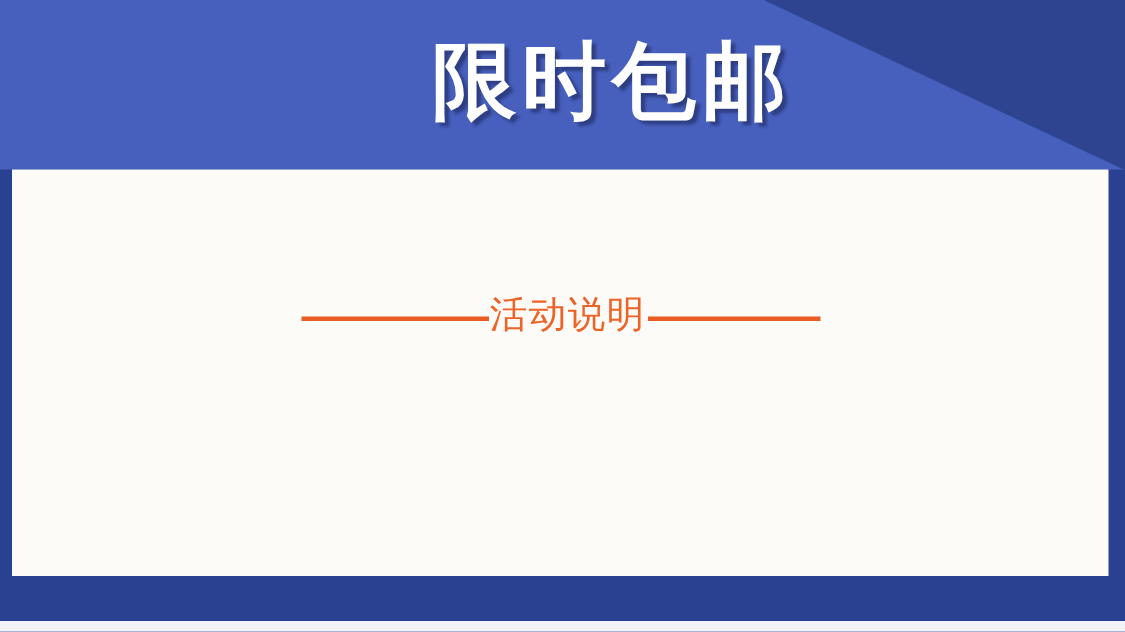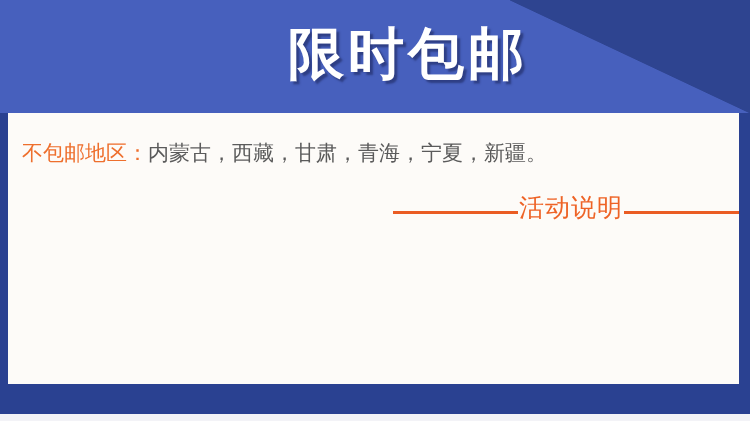--- a/index.html
+++ b/index.html
@@ -85,22 +85,21 @@
 
   
   .divider {
     position: absolute;
     left: 0;
     top: 79px;
     width: 731px;
     height: 40px;
     display: flex;
     align-items: center;
-    justify-content: flex-end;
-    font-family: Liberation Mono, monospace;
+    justify-content: center;
   }
   .divider-rule {
     height: 3px;
     background: #ea5c23;
     display: block;
   }
   .divider-rule.left  { width: 125px; }
   .divider-rule.right { width: 115px; }
   .divider-text {
     color: #ee6326;
@@ -151,23 +150,20 @@
 
 <div class="promo-card">
 
   <div class="banner">
     <div class="banner-diagonal"></div>
     <div class="banner-title">限时包邮</div>
   </div>
 
   <div class="content-panel">
 
-    <div class="region-line">
-      <span class="region-label">不包邮地区：</span><span class="region-value">内蒙古，西藏，甘肃，青海，宁夏，新疆。</span>
-    </div>
 
     <div class="divider">
       <span class="divider-rule left"></span>
       <span class="divider-text">活动说明</span>
       <span class="divider-rule right"></span>
     </div>
 
 
   </div>
 

